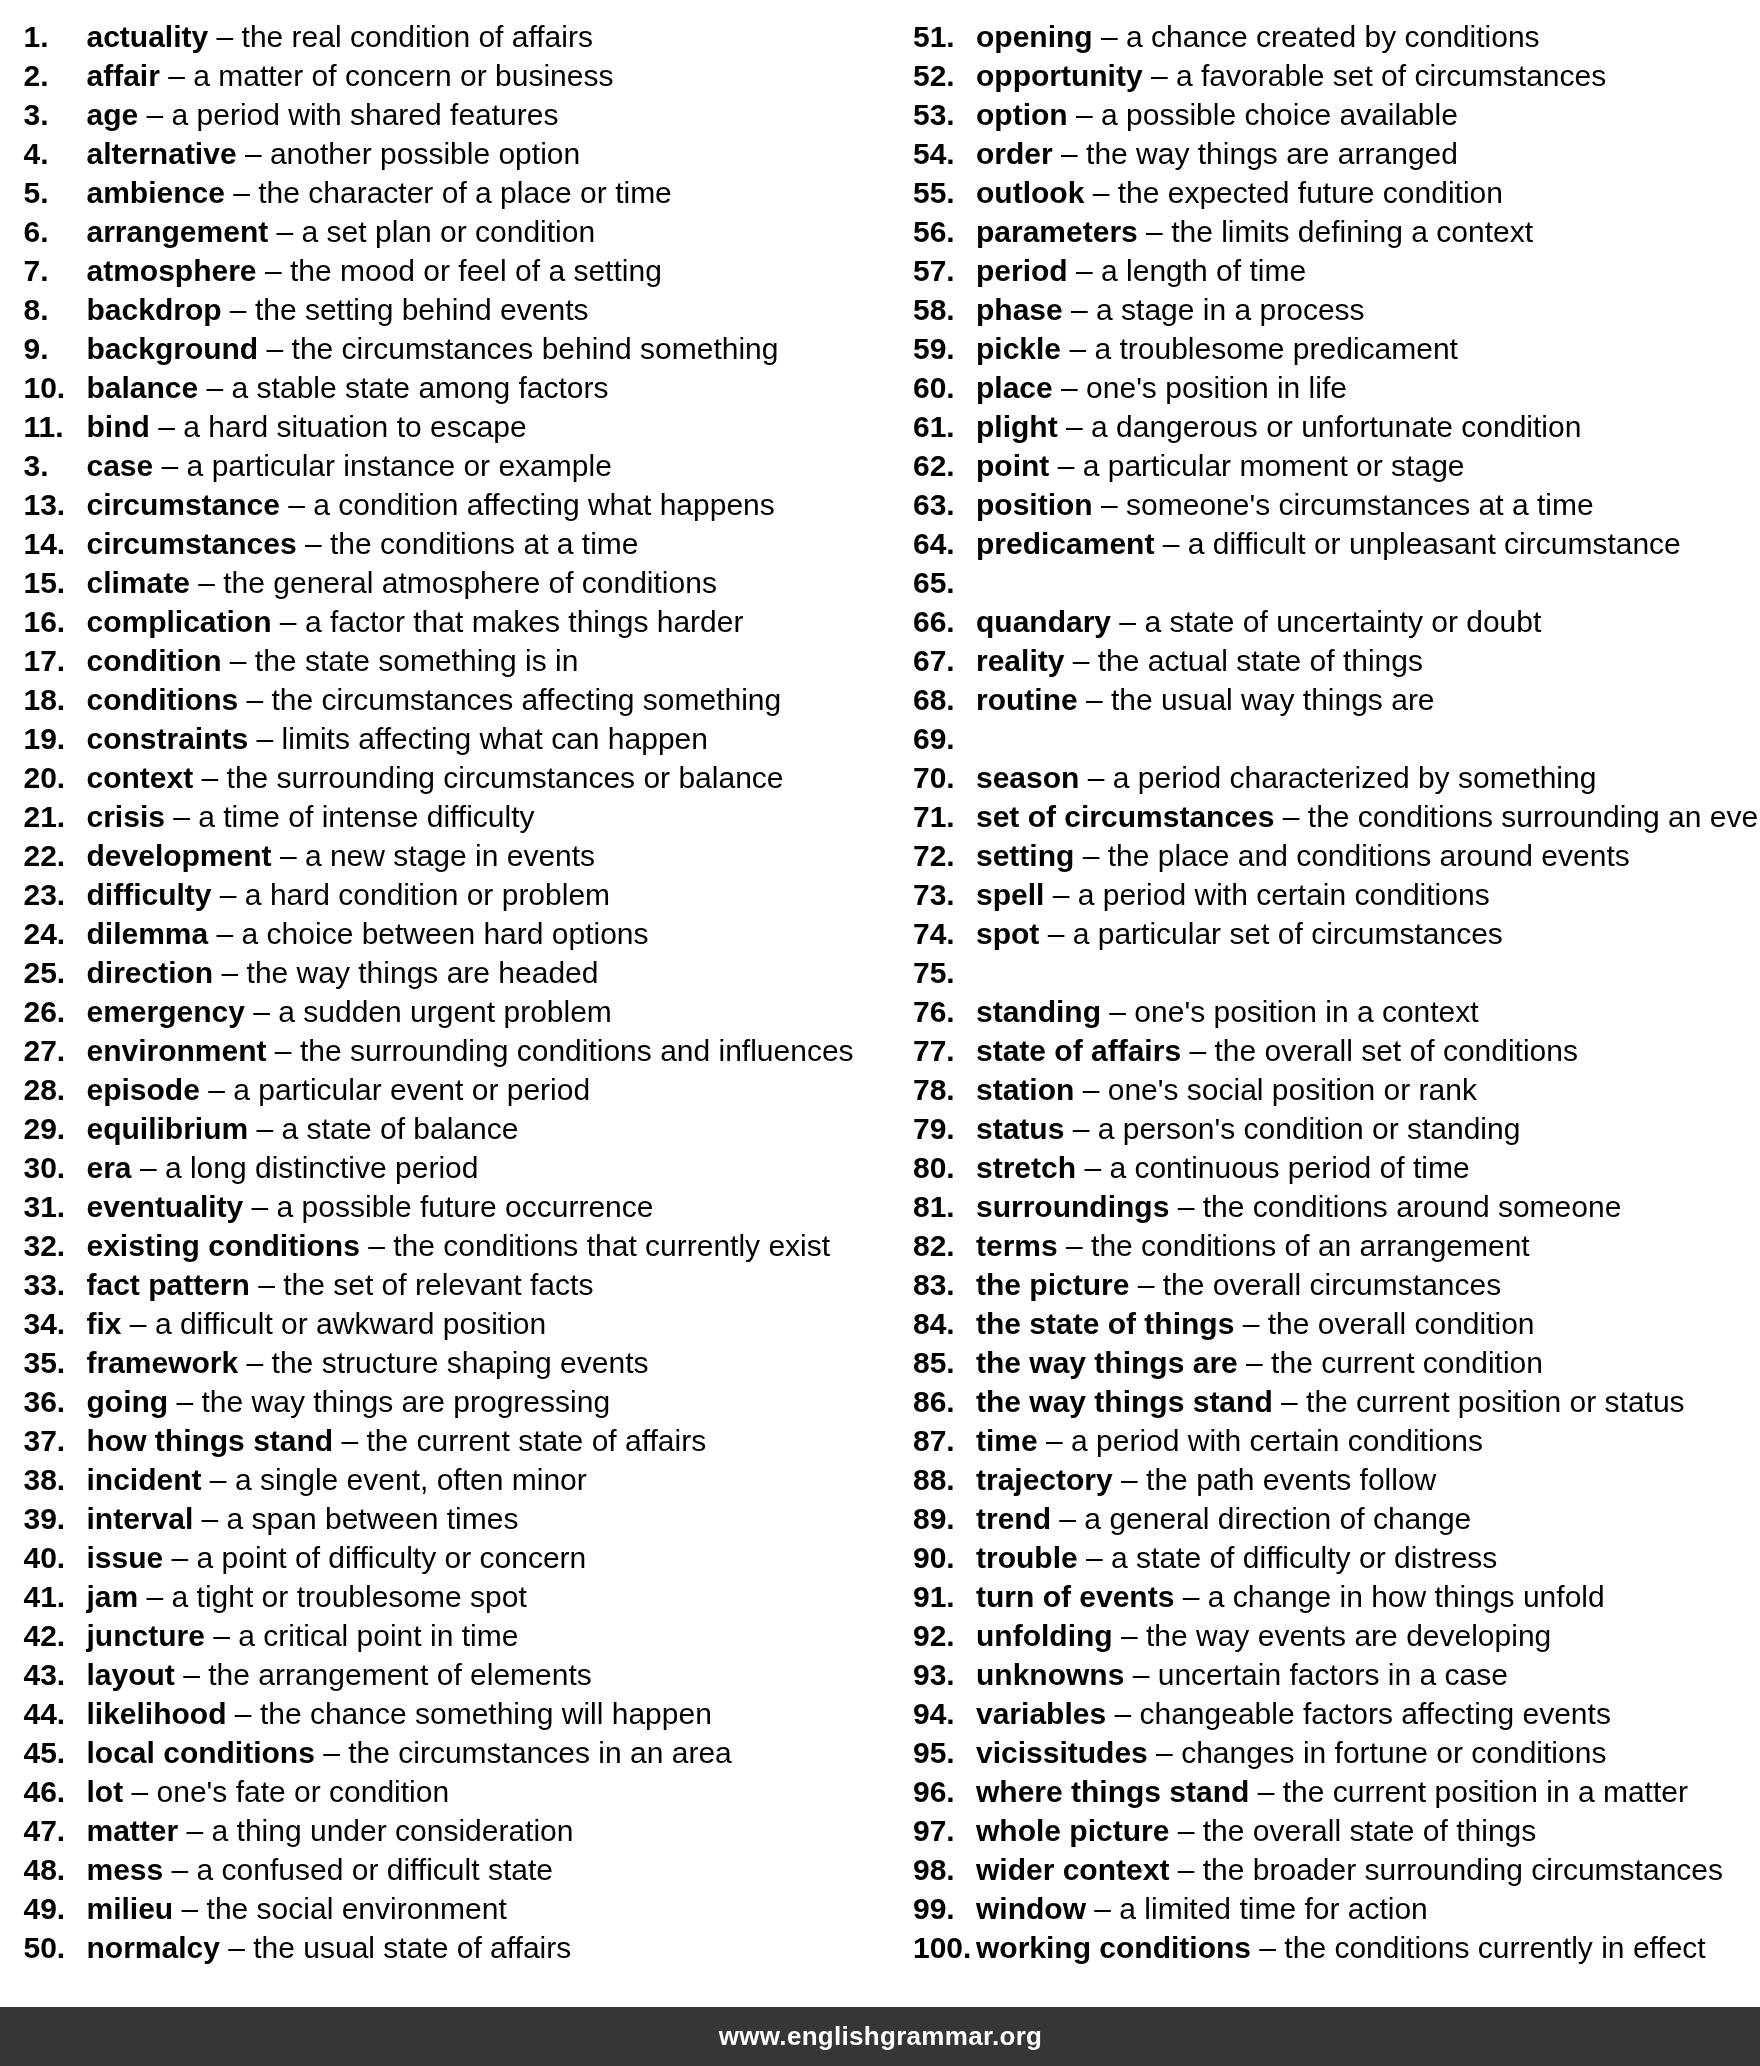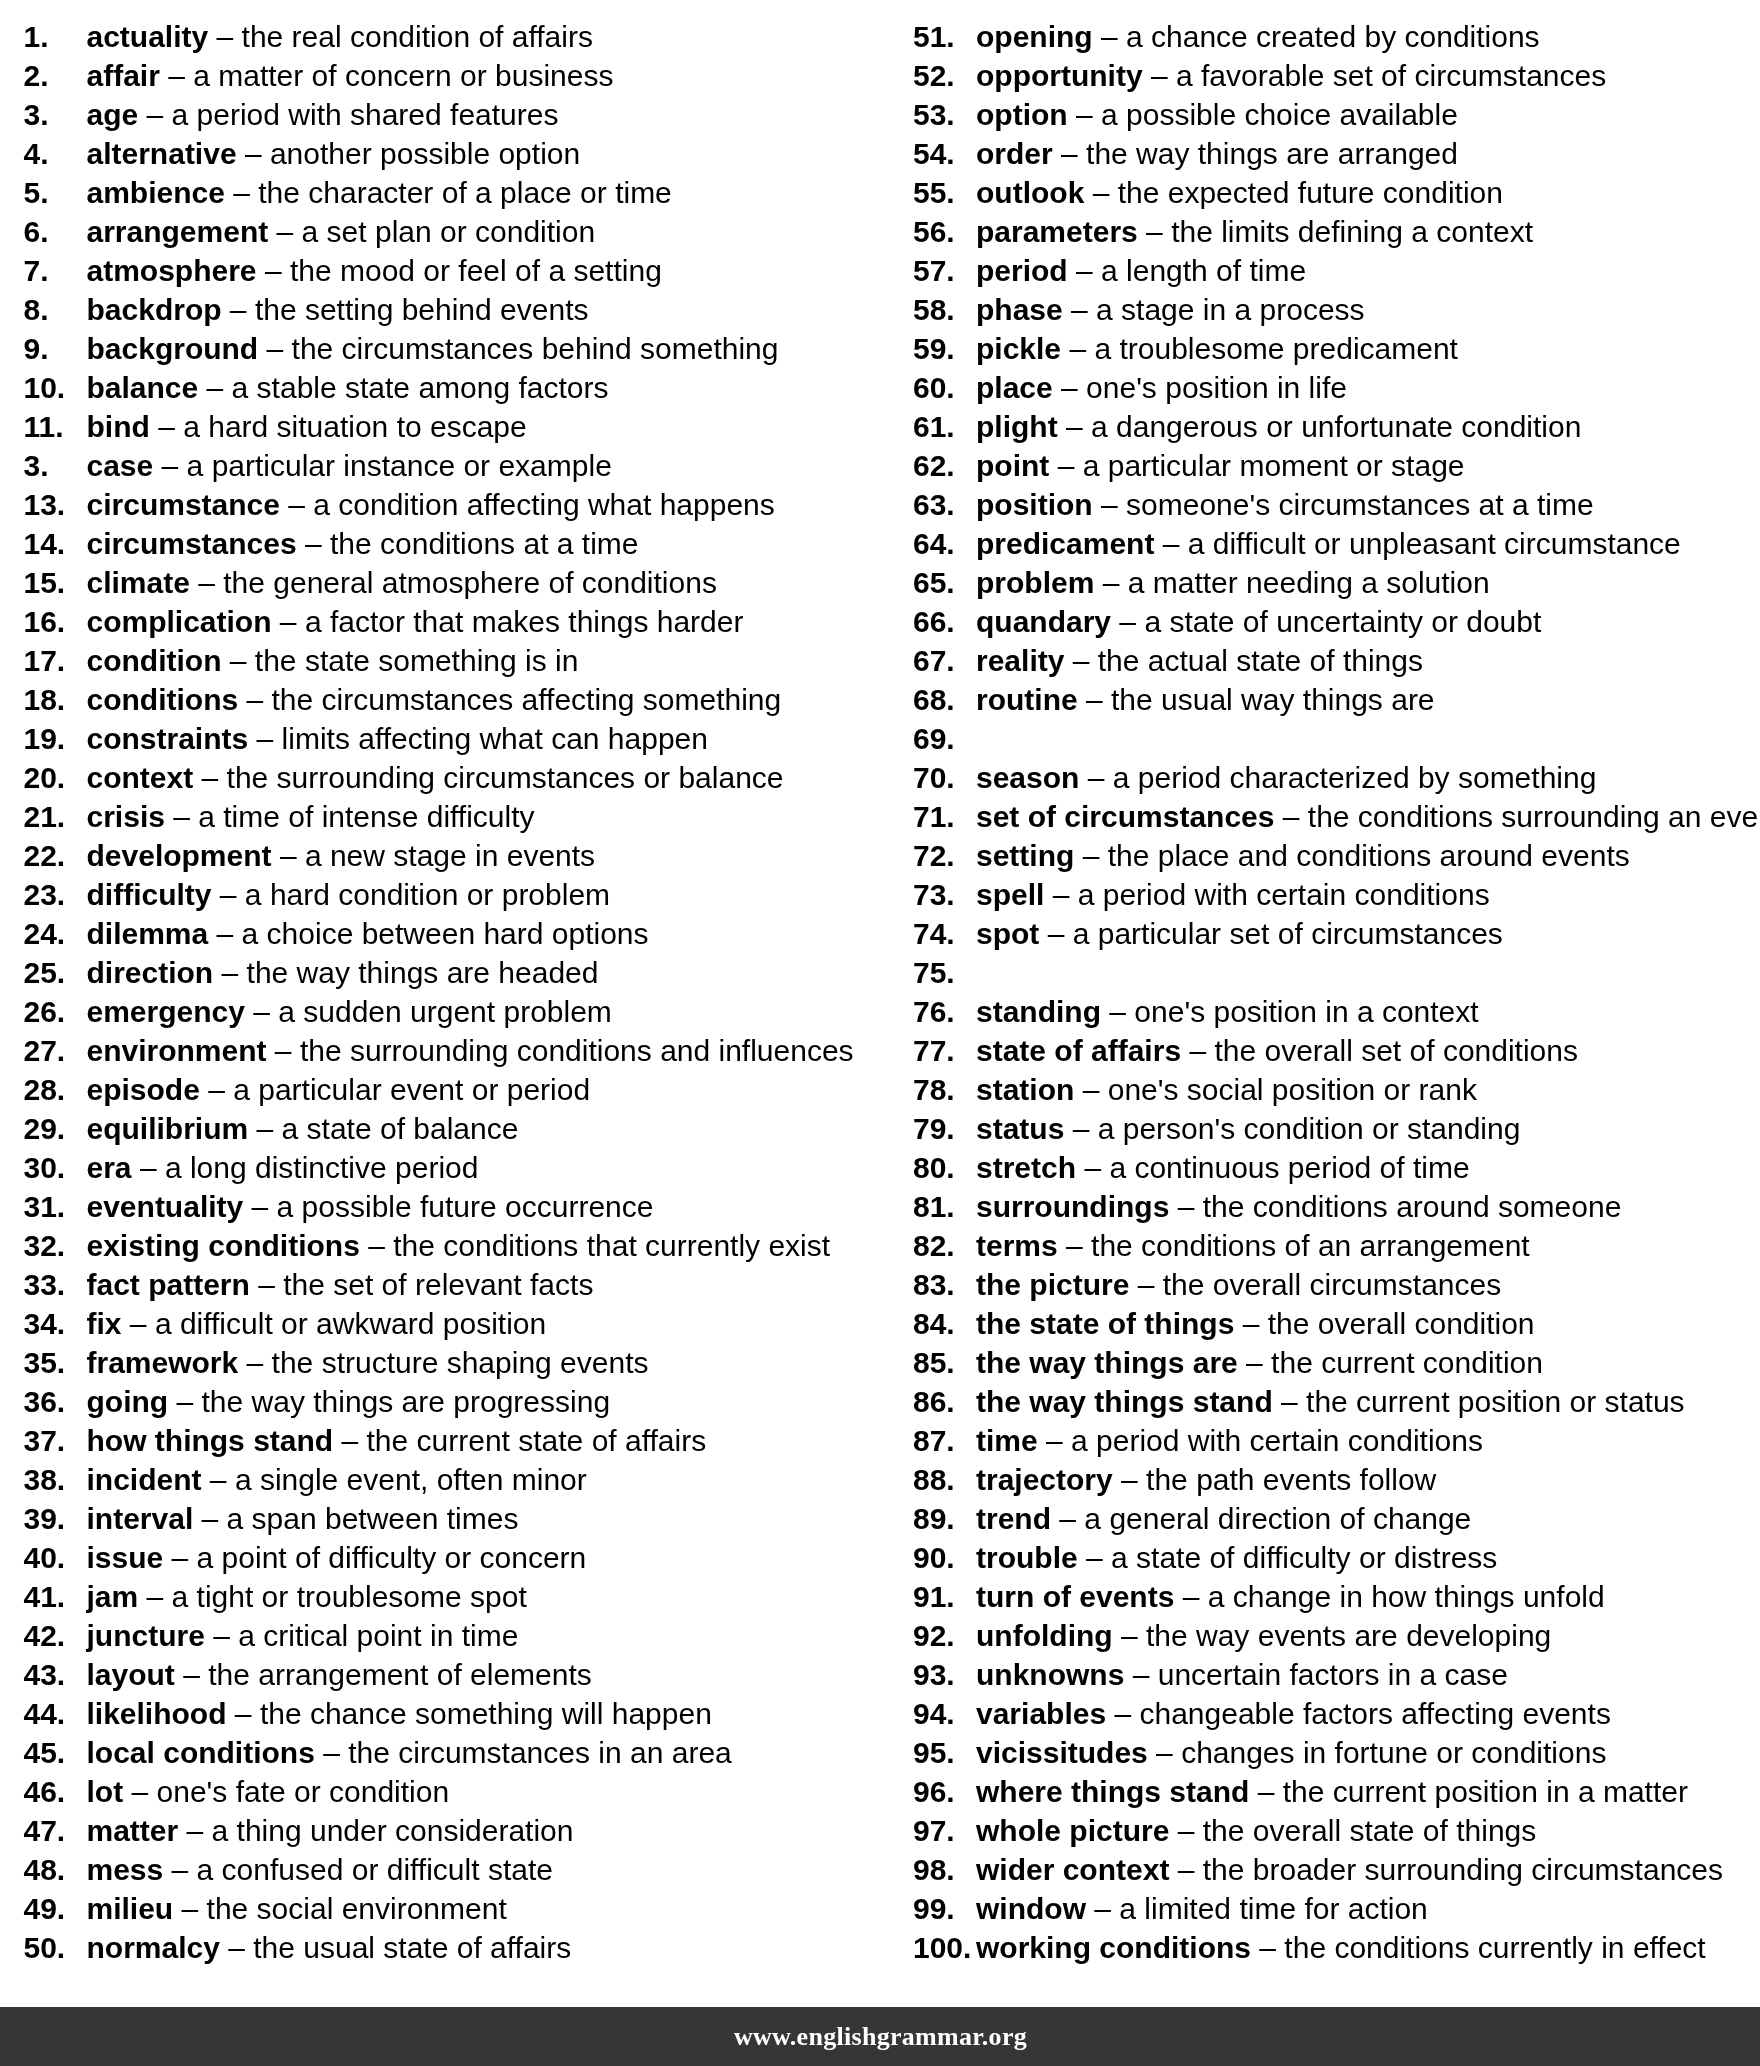--- a/index.html
+++ b/index.html
@@ -54,21 +54,20 @@
     .footer {
       position: absolute;
       left: 0;
       top: 2007px;
       width: 1761px;
       height: 59px;
       background: #363636;
       display: flex;
       align-items: center;
       justify-content: center;
-      font-family: Liberation Serif, serif;
     }
     .footer-text {
       color: #ffffff;
       font-weight: bold;
       font-size: 26px;
       letter-spacing: 0.3px;
     }
   </style>
 </head>
 <body>
@@ -328,21 +327,20 @@
       <div class="entry">
         <span class="num">63.</span>
         <span><span class="term">position</span><span class="sep" style="white-space: pre;"> – </span><span class="def">someone's circumstances at a time</span></span>
       </div>
       <div class="entry">
         <span class="num">64.</span>
         <span><span class="term">predicament</span><span class="sep" style="white-space: pre;"> – </span><span class="def">a difficult or unpleasant circumstance</span></span>
       </div>
       <div class="entry">
         <span class="num">65.</span>
-        <span><span class="term">problem</span><span class="sep" style="white-space: pre;"> – </span><span class="def">a matter needing a solution</span></span>
       </div>
       <div class="entry">
         <span class="num">66.</span>
         <span><span class="term">quandary</span><span class="sep" style="white-space: pre;"> – </span><span class="def">a state of uncertainty or doubt</span></span>
       </div>
       <div class="entry">
         <span class="num">67.</span>
         <span><span class="term">reality</span><span class="sep" style="white-space: pre;"> – </span><span class="def">the actual state of things</span></span>
       </div>
       <div class="entry">

